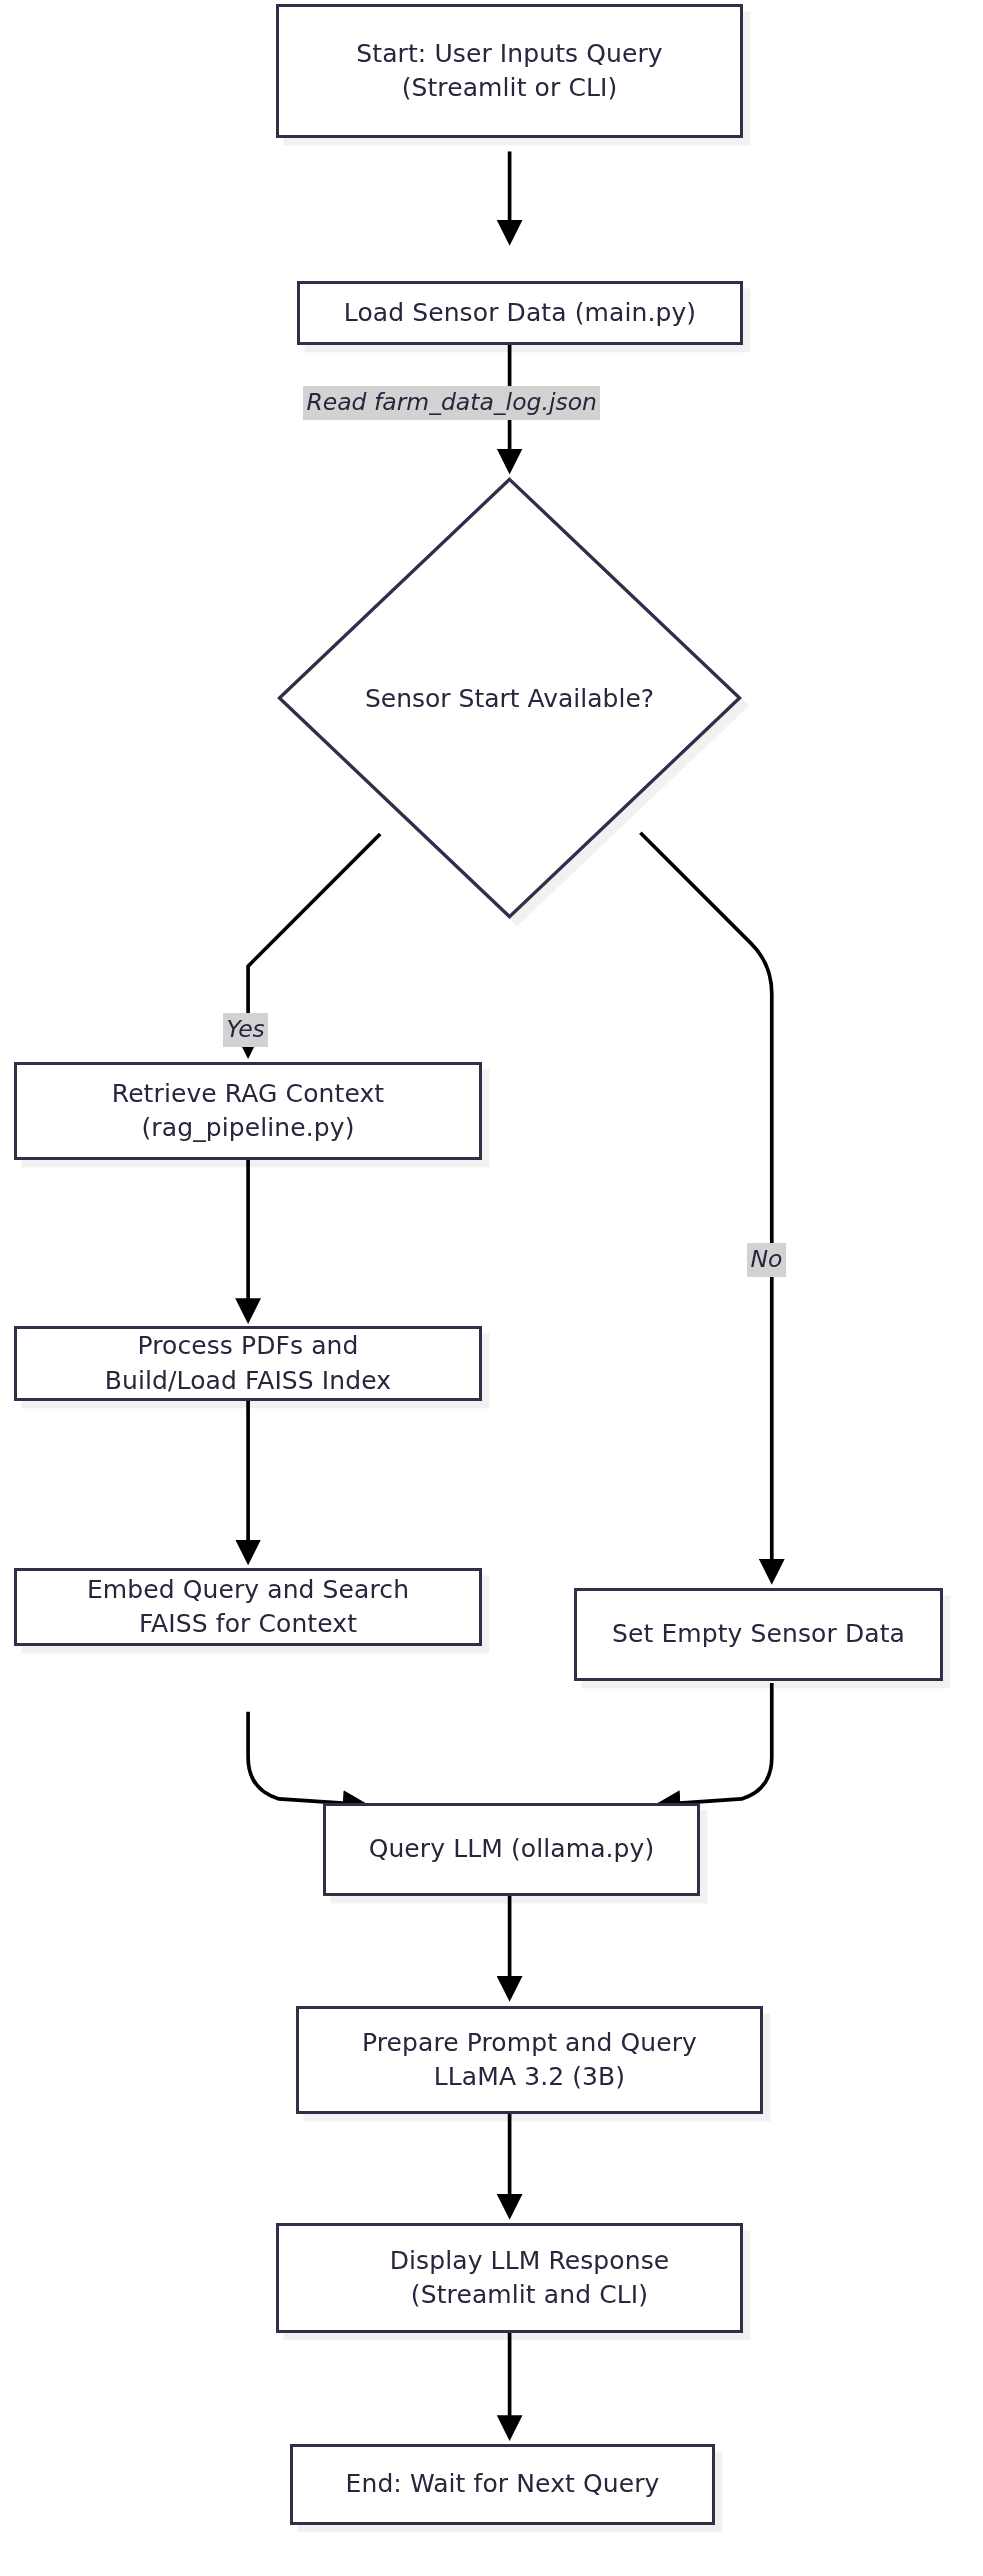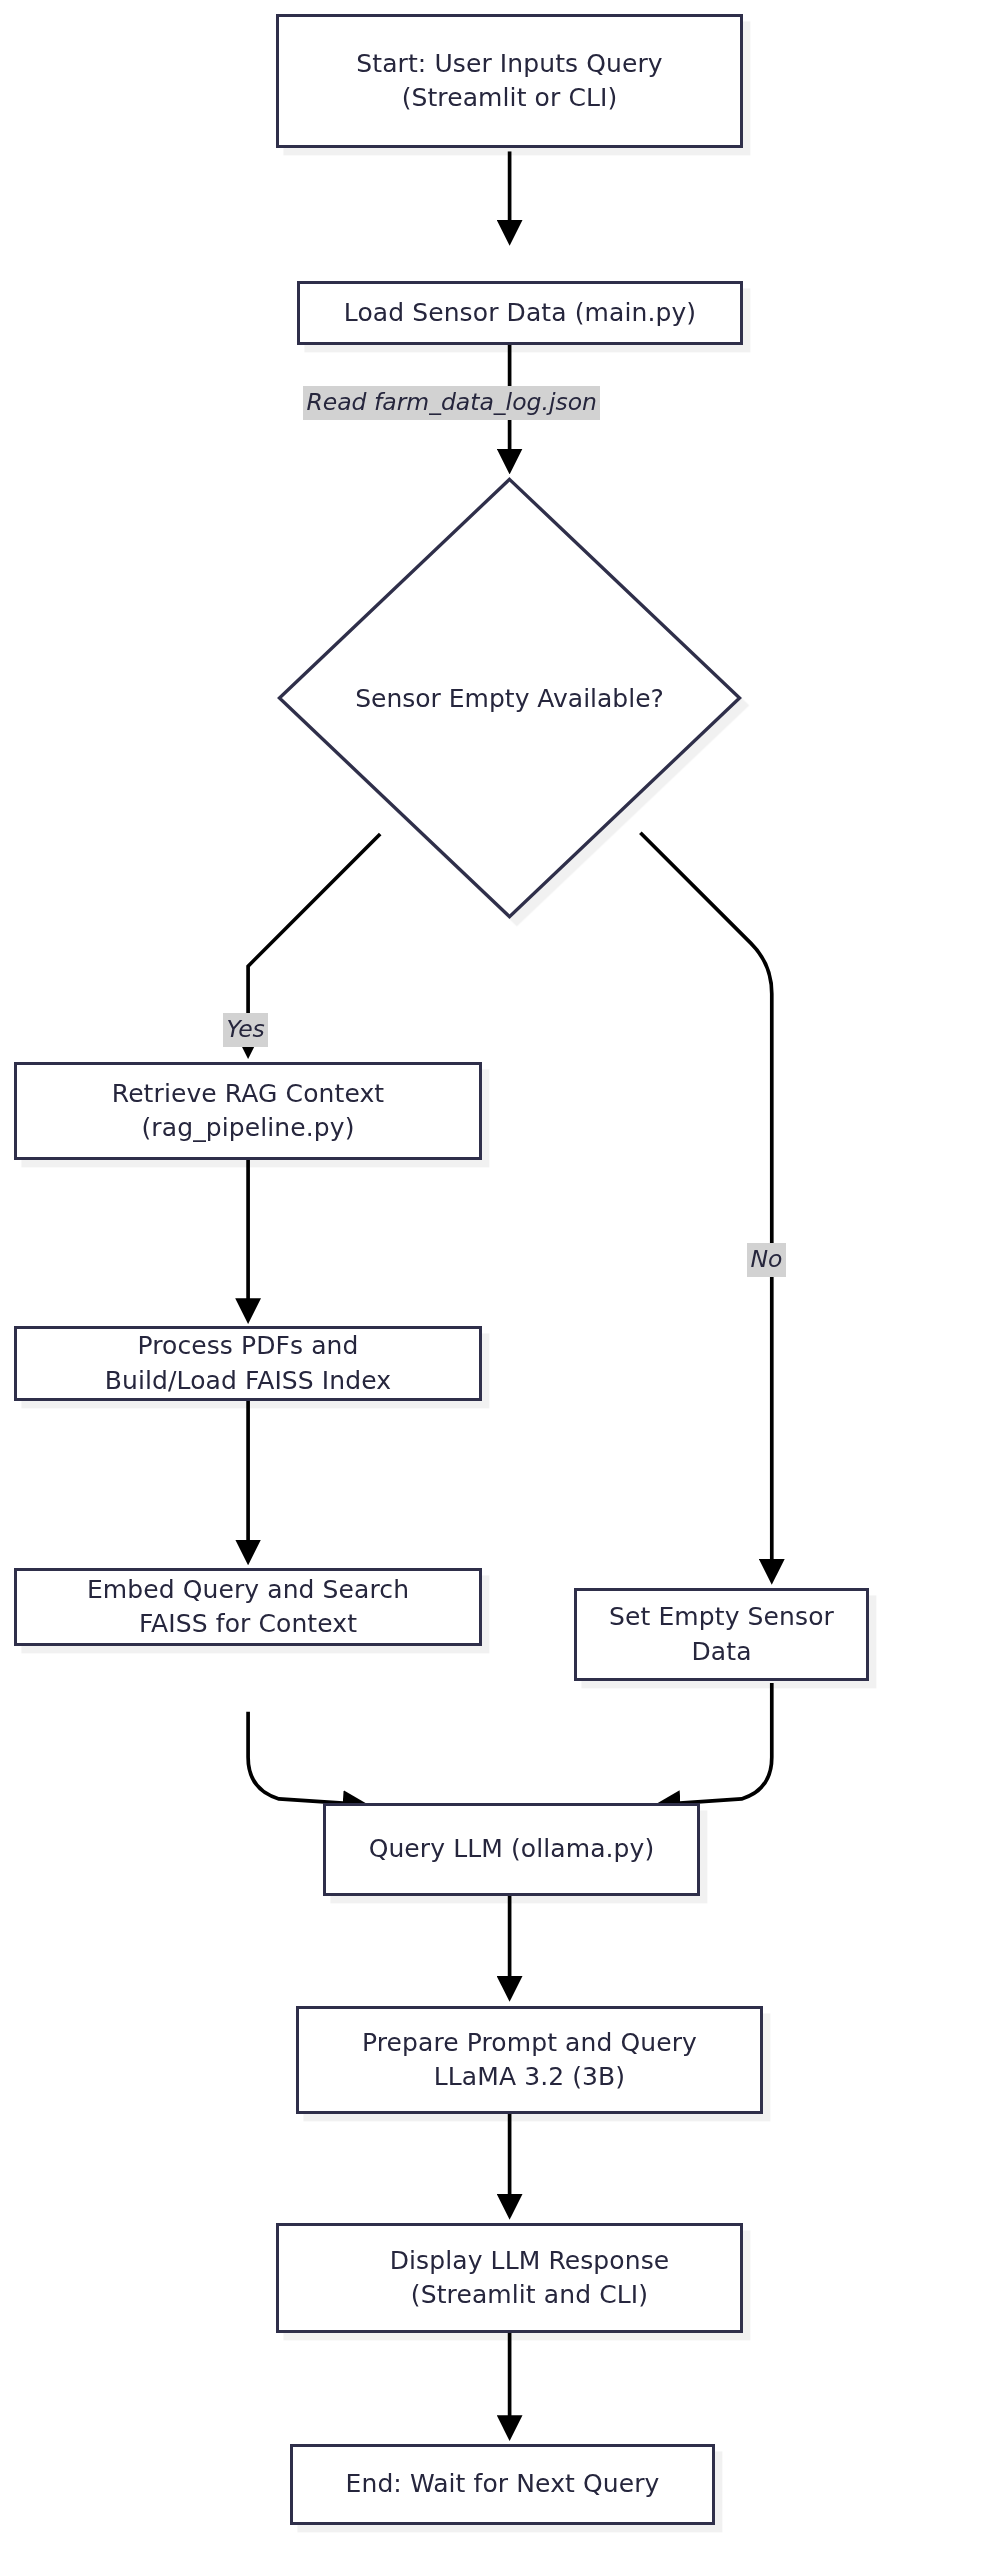--- a/index.html
+++ b/index.html
@@ -110,39 +110,39 @@
 
     <path d="M 1151 2509 L 1151 2620 Q 1151 2668 1106 2682 L 986 2690" stroke="#000000" stroke-width="5.5" fill="none" marker-end="url(#arrow)"></path>
 
     <path d="M 760 2826 L 760 2975" stroke="#000000" stroke-width="5.5" fill="none" marker-end="url(#arrow)"></path>
 
     <path d="M 760 3150 L 760 3300" stroke="#000000" stroke-width="5.5" fill="none" marker-end="url(#arrow)"></path>
 
     <path d="M 760 3477 L 760 3630" stroke="#000000" stroke-width="5.5" fill="none" marker-end="url(#arrow)"></path>
   </svg>
 
-  <div class="node" style="left:276px; top:14px; width:467px; height:134px;">
+  <div class="node" style="left:276px; top:4px; width:467px; height:134px;">
     <span class="label">Start: User Inputs Query
 (Streamlit or CLI)</span>
   </div>
 
   <div class="node" style="left:297px; top:249px; width:446px; height:64px;margin-top:32px;">
     <span class="label">Load Sensor Data (main.py)</span>
   </div>
 
   <div class="edge-label" style="left:303px; top:386px;">
     <span>Read farm_data_log.json</span>
   </div>
 
   <div class="diamond-wrap" style="left:276px; top:476px; width:467px; height:444px;">
     <svg width="467" height="444" viewBox="0 0 696 662" xmlns="http://www.w3.org/2000/svg">
       <polygon points="348,5 691,331 348,657 5,331" fill="#ffffff" stroke="#2f2f4a" stroke-width="5" style="filter: drop-shadow(11px 11px 0 rgba(0,0,0,0.055));"></polygon>
     </svg>
     <div class="diamond-text">
-      <span>Sensor Empty Available?</span>
+      <span>Sensor Start Available?</span>
     </div>
   </div>
 
   <div class="edge-label" style="left:223px; top:968px;margin-top:45px;">
     <span>Yes</span>
   </div>
 
   <div class="edge-label" style="left:747px; top:1243px;">
     <span>No</span>
   </div>
@@ -155,21 +155,21 @@
   <div class="node" style="left:14px; top:1326px; width:468px; height:75px;">
     <span class="label">Process PDFs and
 Build/Load FAISS Index</span>
   </div>
 
   <div class="node" style="left:14px; top:1568px; width:468px; height:78px;">
     <span class="label">Embed Query and Search
 FAISS for Context</span>
   </div>
 
-  <div class="node" style="left:574px; top:1588px; width:295px; height:93px;">
+  <div class="node" style="left:574px; top:1588px; width:369px; height:93px;">
     <span class="label">Set Empty Sensor Data</span>
   </div>
 
   <div class="node" style="left:323px; top:1803px; width:377px; height:93px;">
     <span class="label">Query LLM (ollama.py)</span>
   </div>
 
   <div class="node" style="left:276px; top:2006px; width:467px; height:108px;margin-left:20px;">
     <span class="label">Prepare Prompt and Query
 LLaMA 3.2 (3B)</span>

